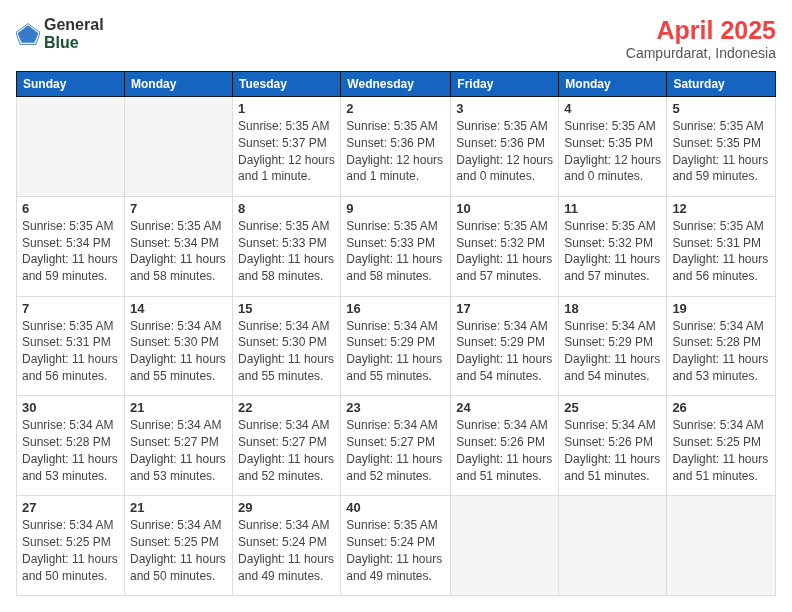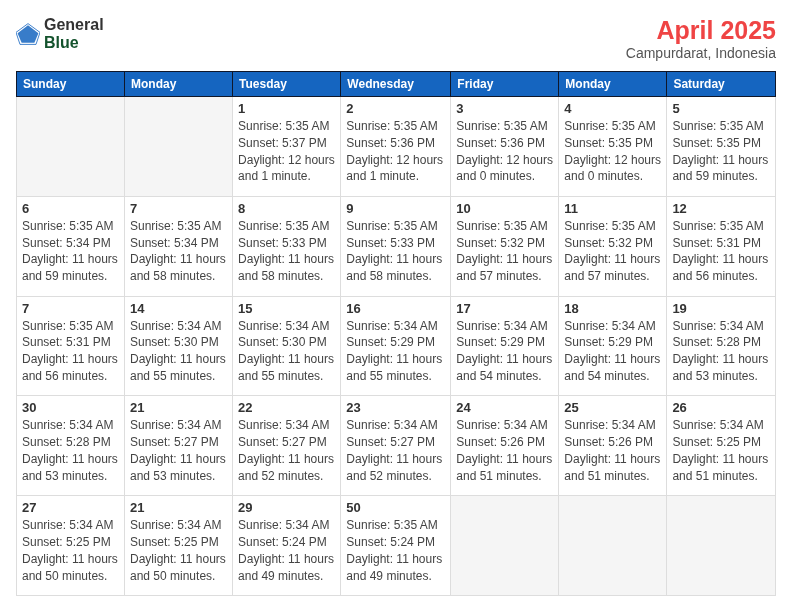--- a/index.html
+++ b/index.html
@@ -309,21 +309,21 @@
 Sunset: 5:25 PM
 Daylight: 11 hours and 50 minutes.</div>
           </td>
           <td>
             <span class="day-number">29</span>
             <div class="day-info" style="white-space: pre-line;">Sunrise: 5:34 AM
 Sunset: 5:24 PM
 Daylight: 11 hours and 49 minutes.</div>
           </td>
           <td>
-            <span class="day-number">50</span>
+            <span class="day-number">40</span>
             <div class="day-info" style="white-space: pre-line;">Sunrise: 5:35 AM
 Sunset: 5:24 PM
 Daylight: 11 hours and 49 minutes.</div>
           </td>
           <td class="empty"></td>
           <td class="empty"></td>
           <td class="empty"></td>
         </tr>
       </tbody>
   </table>

